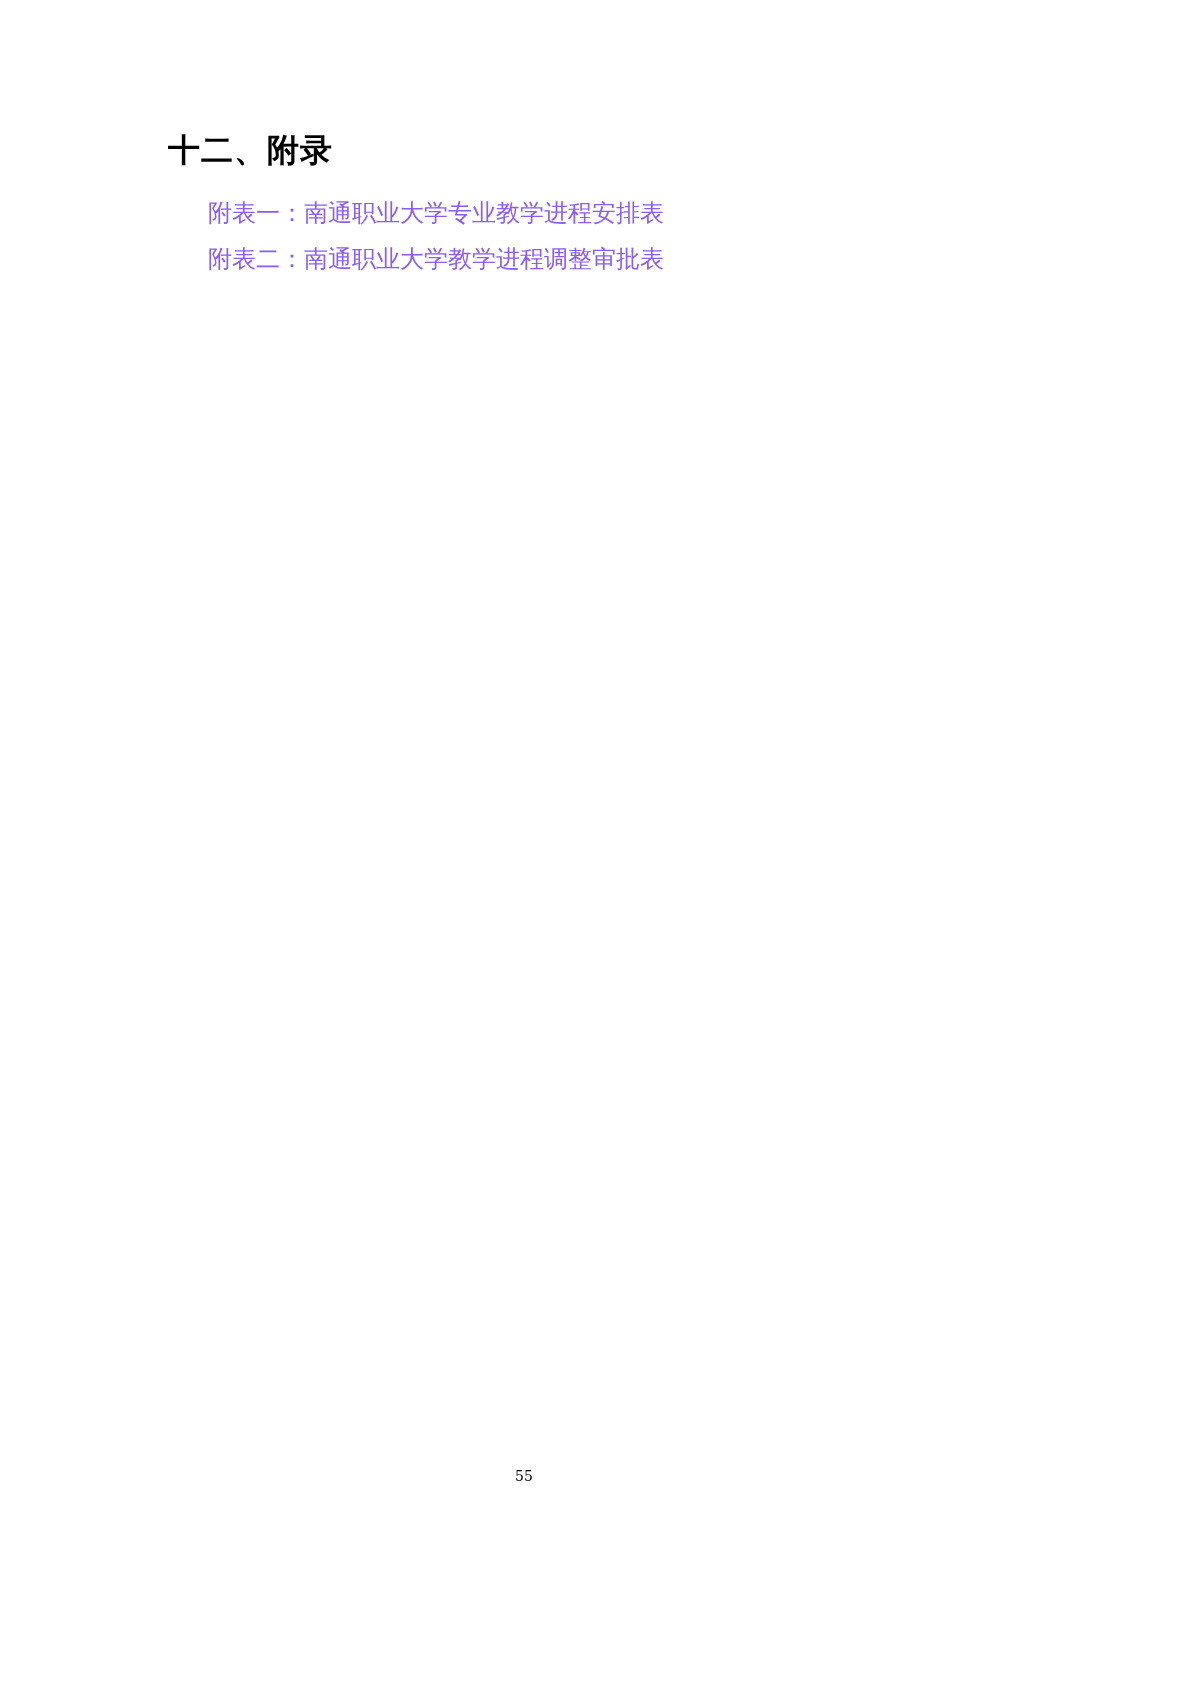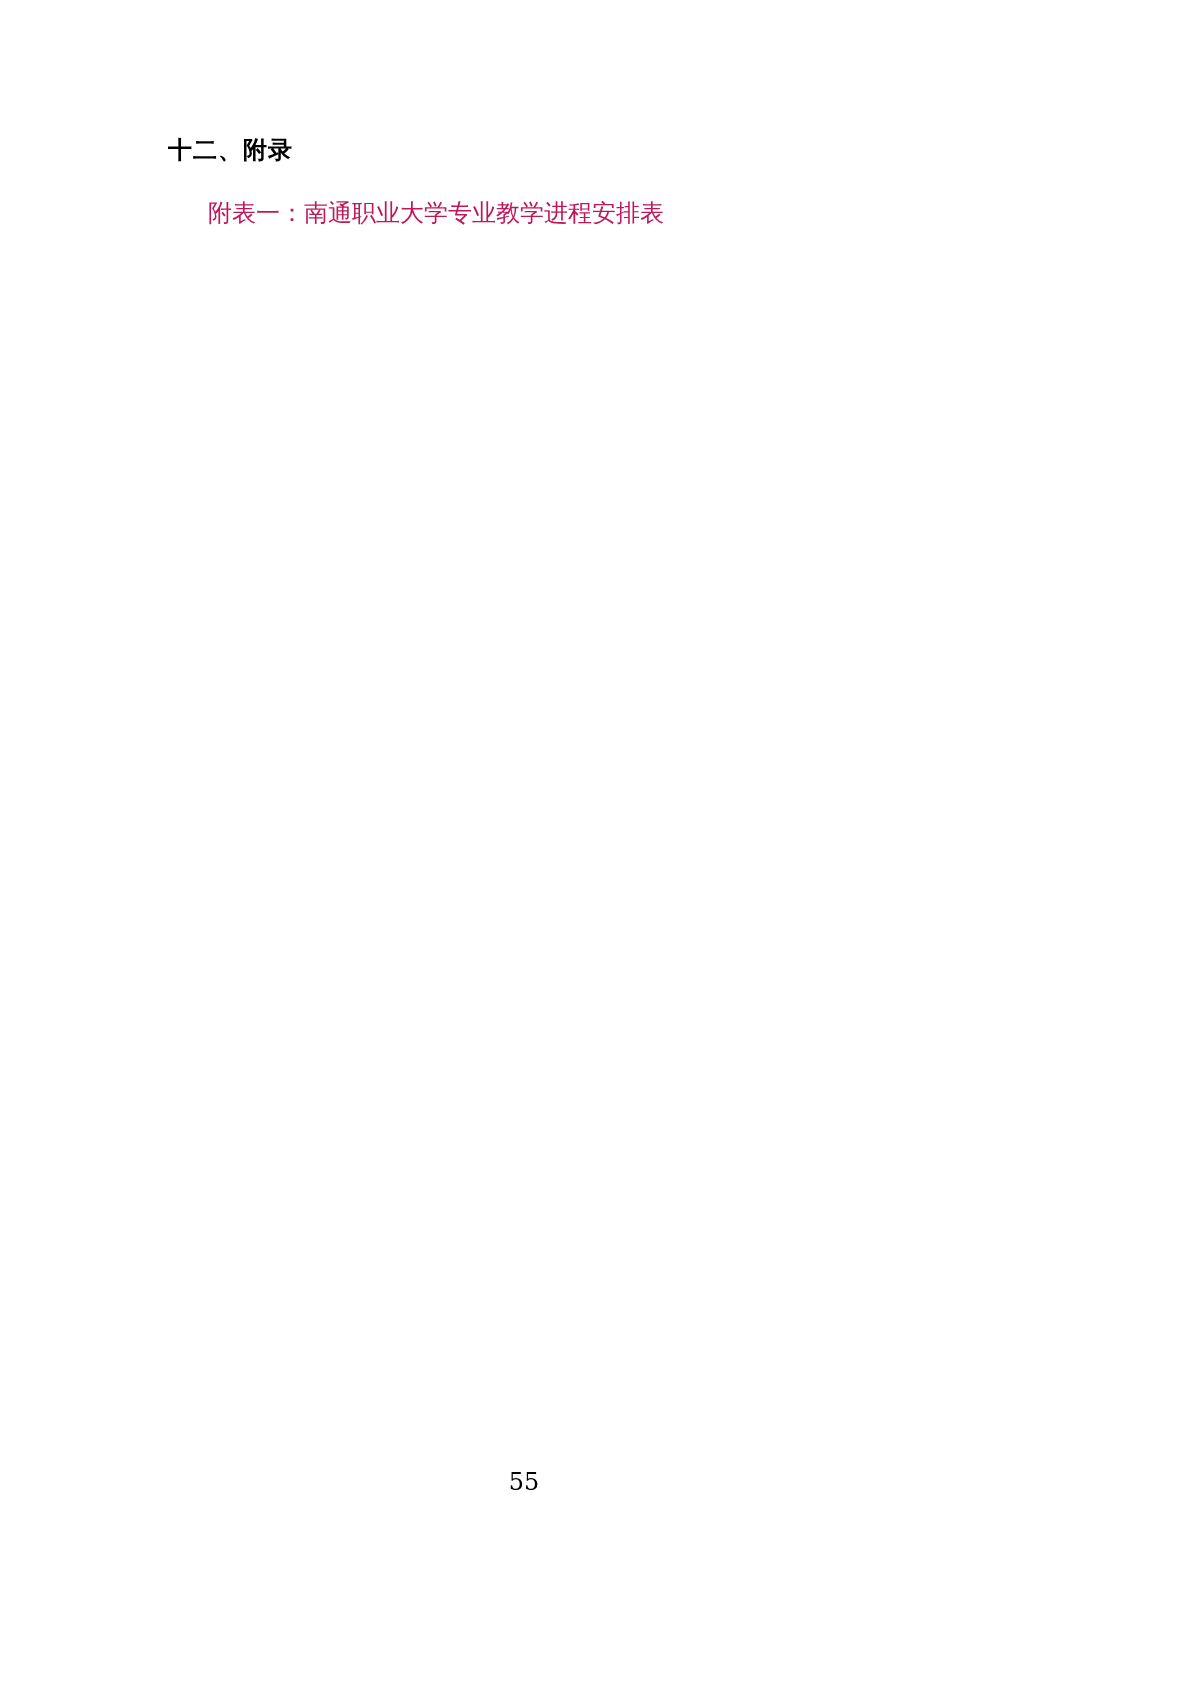--- a/index.html
+++ b/index.html
@@ -25,59 +25,60 @@
   }
   .content {
     position: absolute;
     left: 168px;
     top: 128px;
     width: 870px;
   }
   .section-heading {
     font-family: "DejaVu Sans", "Liberation Sans", sans-serif;
     font-weight: bold;
-    font-size: 24px;
+    font-size: 32px;
     line-height: 44px;
     letter-spacing: 1px;
     color: #000000;
     margin: 0 0 18px 0;
     white-space: nowrap;
   }
   .appendix-list {
     list-style: none;
     margin: 0;
     padding: 0;
   }
   .appendix-item {
     font-family: "DejaVu Serif", "Liberation Serif", serif;
     font-size: 24px;
     line-height: 46px;
-    color: #be185d;
+    color: #8b5cf6;
     padding-left: 40px;
     white-space: nowrap;
   }
   .page-number {
     position: absolute;
     left: 0;
     width: 1048px;
     top: 1468px;
     text-align: center;
     font-family: "DejaVu Serif", "Liberation Serif", serif;
-    font-size: 24px;
+    font-size: 14px;
     color: #000000;
   }
 </style>
 </head>
 <body>
 
 <div class="page">
   <div class="content">
 
     <h1 class="section-heading">十二、附录</h1>
 
     <ul class="appendix-list">
       <li class="appendix-item">附表一：南通职业大学专业教学进程安排表</li>
+      <li class="appendix-item">附表二：南通职业大学教学进程调整审批表</li>
     </ul>
 
   </div>
 
   <div class="page-number">55</div>
 </div>
 
 </body></html>

